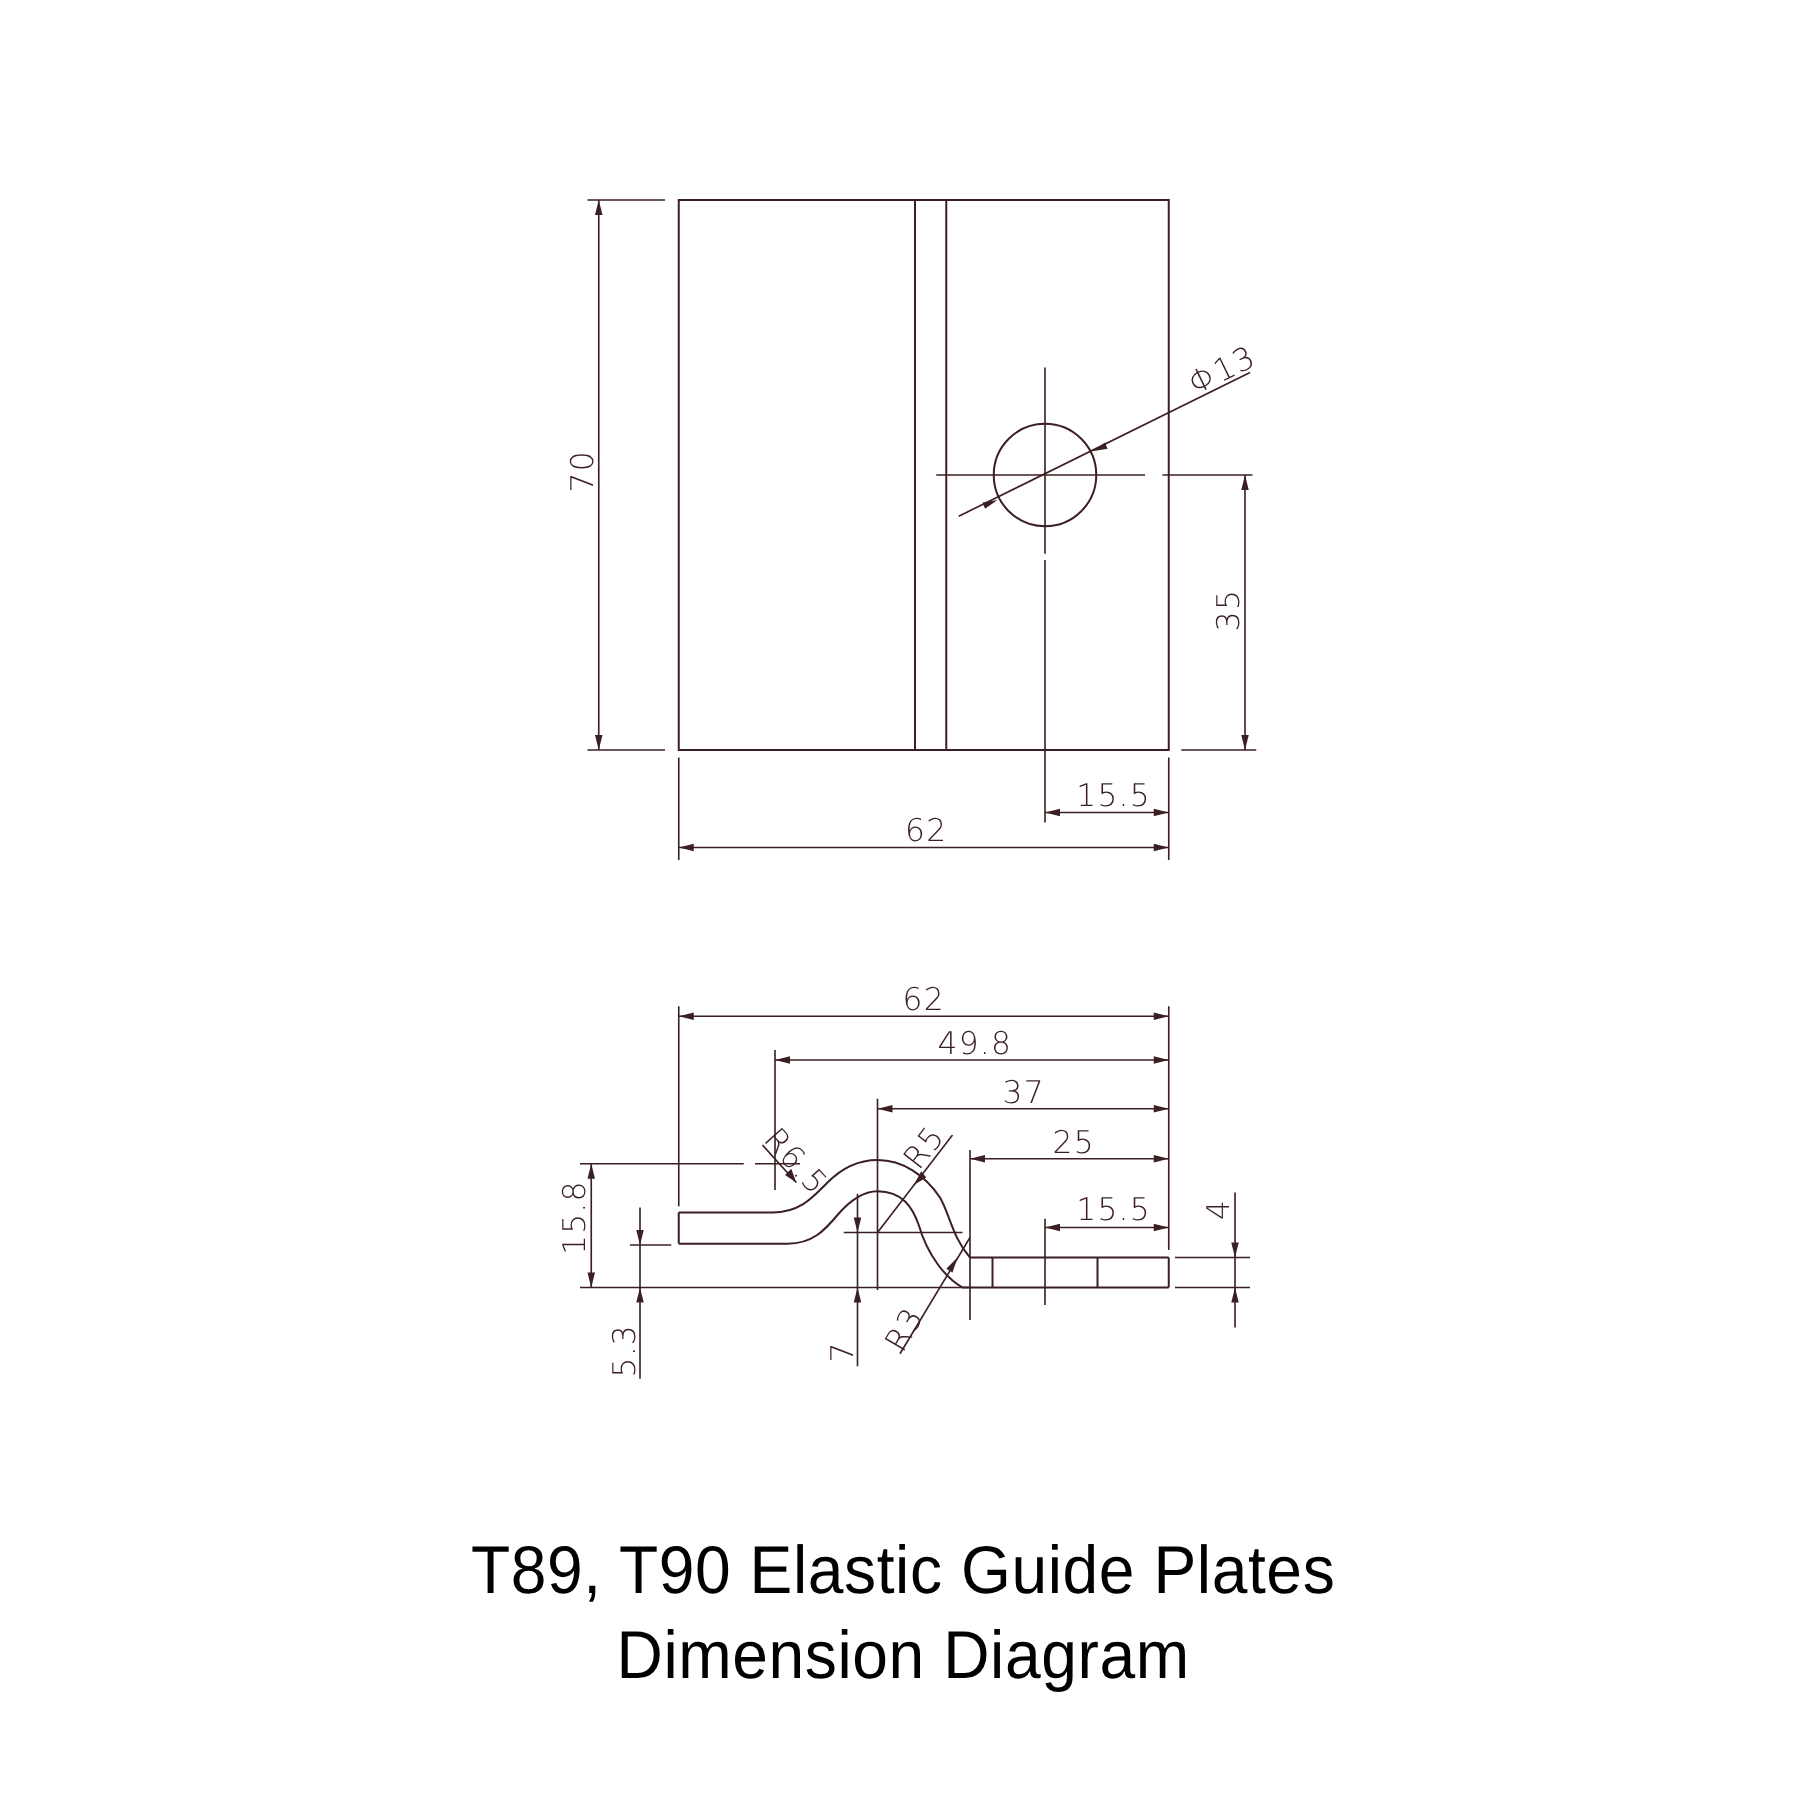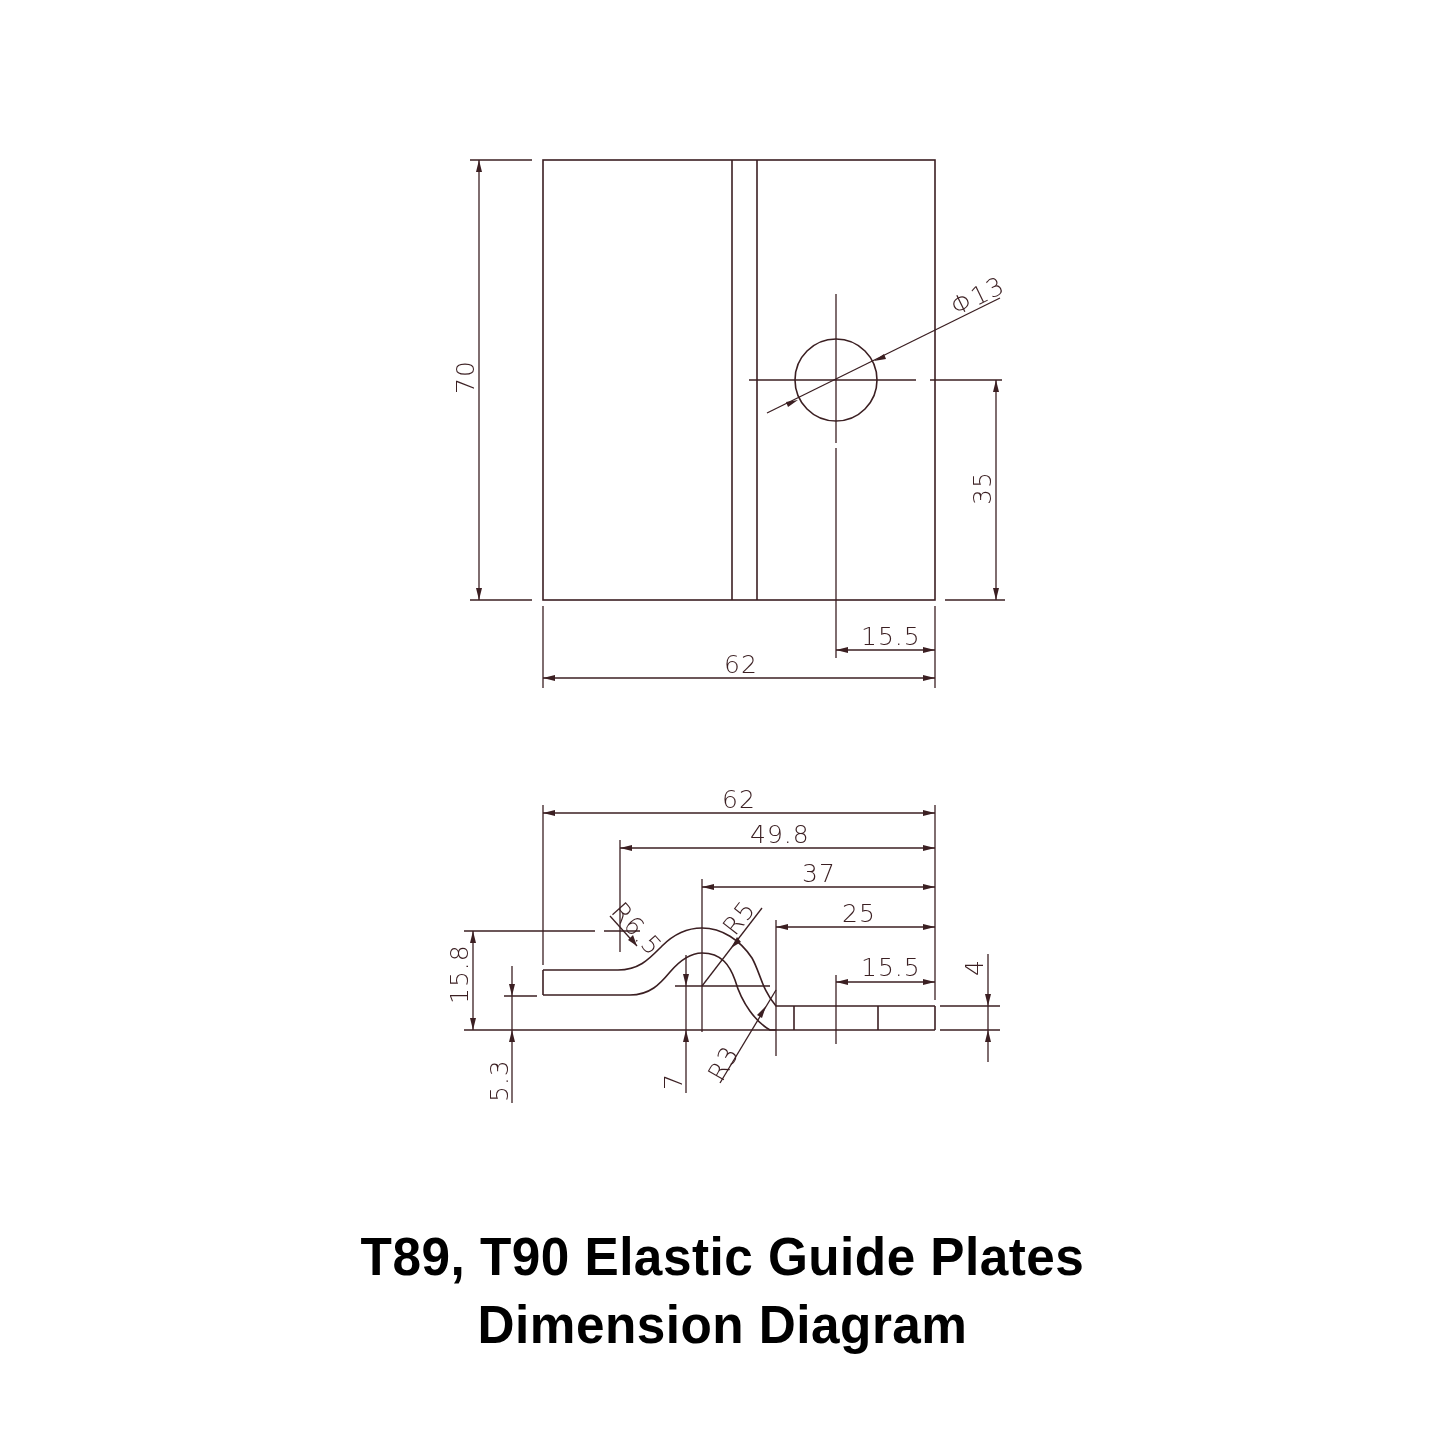--- a/index.html
+++ b/index.html
@@ -4,21 +4,21 @@
 <style>
   html, body { margin: 0; padding: 0; background: #ffffff; }
   body { width: 1445px; height: 1445px; position: relative; overflow: hidden; }
   #drawing { position: absolute; left: 0; top: 0; width: 1445px; height: 1445px; }
   .ln { stroke: #3b1f22; stroke-width: 1.6; fill: none; }
   .thin { stroke: #3b1f22; stroke-width: 1.3; fill: none; }
   .arrow { fill: #3b1f22; stroke: none; }
   .dimtxt { font-family: "DejaVu Sans", sans-serif; font-size: 25px; fill: #3b1f22; font-weight: 300; letter-spacing: 1px; }
   #title {
     position: absolute; left: 0; top: 1222px; width: 1445px; text-align: center;
-    font-family: "Liberation Sans", sans-serif; font-weight: bold; font-size: 54px;
+    font-family: "Liberation Sans", sans-serif; font-weight: normal; font-size: 54px;
     line-height: 68px; color: #000000; letter-spacing: 0.5px;
   }
   #title div { transform: scaleX(0.95); }
 </style>
 </head>
 <body>
 
 <svg id="drawing" viewBox="0 0 1445 1445" xmlns="http://www.w3.org/2000/svg">
 
   <g>

